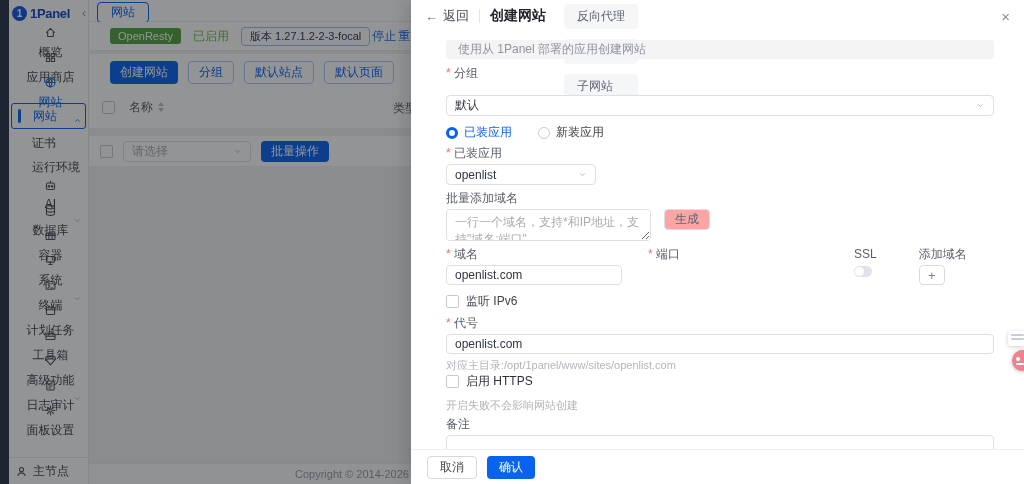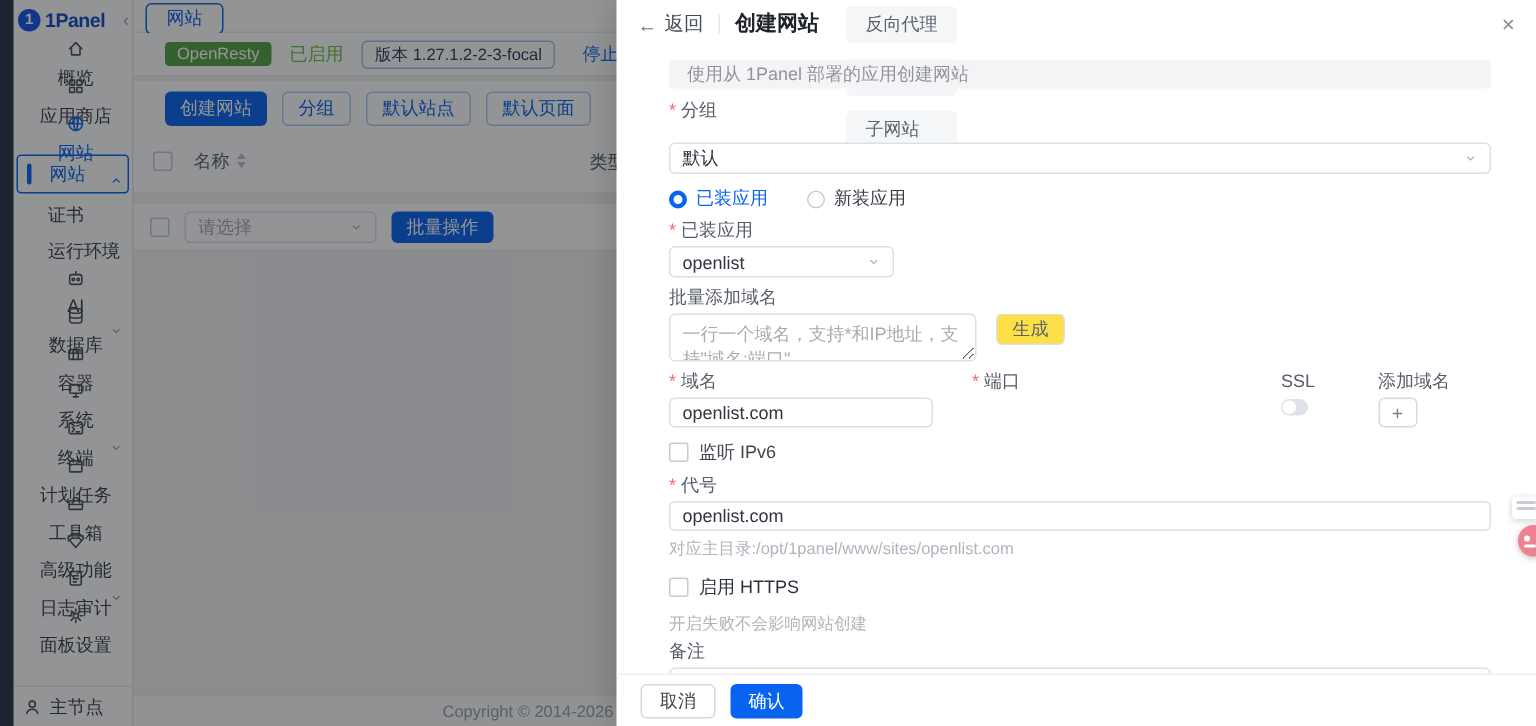--- a/index.html
+++ b/index.html
@@ -27,21 +27,21 @@
   .node-row{position:absolute;bottom:0;left:0;right:0;height:26px;border-top:1px solid #e8eaed;display:flex;align-items:center;gap:5px;padding-left:6px;color:#3a3f47;background:#fff;}
   .node-row svg{width:13px;height:13px;stroke:#4a5059;fill:none;stroke-width:1.3;stroke-linecap:round;}
   
   .main{position:absolute;left:88px;right:0;top:0;bottom:0;}
   .tabbar{position:absolute;top:0;left:0;right:0;height:21px;background:#fff;border-bottom:1px solid #eceef1;}
   .page-tab{position:absolute;left:9px;top:2px;height:19px;border:1px solid #0864f0;color:#0864f0;background:#fff;border-radius:4px;font-size:12px;padding:0 13px;display:inline-flex;align-items:center;cursor:pointer;}
   .toolbar{position:absolute;top:22px;left:0;right:0;height:28px;background:#fff;border-bottom:1px solid #e9ebee;display:flex;align-items:center;padding-left:22px;}
   .badge-green{background:#52a243;color:#fff;font-size:11px;padding:2px 8px;border-radius:3px;}
   .status-green{color:#67c23a;font-size:12px;margin-left:12px;}
   .version-tag{border:1px solid #9fbef2;border-radius:4px;color:#2b3a5e;font-size:11px;padding:1px 8px;margin-left:12px;}
-  .tb-link{color:#0f6af2;font-size:12px;font-weight:500;margin-left:18px;cursor:pointer;}
+  .tb-link{color:#0f6af2;font-size:12px;font-weight:500;margin-left:2px;cursor:pointer;}
   .card-a{position:absolute;top:54px;left:0;right:0;height:74px;background:#fff;}
   .btn-row{display:flex;gap:10px;padding:7px 0 0 22px;}
   .btn-primary{background:#0864f0;color:#fff;border:none;border-radius:4px;font-size:12px;height:23px;padding:0 10px;display:inline-flex;align-items:center;cursor:pointer;}
   .btn-outline{background:#fff;color:#0864f0;border:1px solid #aecaf7;border-radius:4px;font-size:12px;height:23px;padding:0 10px;display:inline-flex;align-items:center;box-sizing:border-box;cursor:pointer;}
   .tbl-head{position:relative;margin-top:11px;height:24px;display:flex;align-items:center;color:#5a6068;}
   .cb{width:13px;height:13px;border:1px solid #c6cad1;border-radius:2px;background:#fff;box-sizing:border-box;flex:none;cursor:pointer;}
   .tbl-head .cb{margin-left:14px;}
   .tbl-head .col{margin-left:14px;cursor:pointer;display:flex;align-items:center;}
   .caret{display:inline-flex;flex-direction:column;gap:2px;margin-left:5px;}
   .caret i{width:0;height:0;border-left:3.5px solid transparent;border-right:3.5px solid transparent;}
@@ -73,21 +73,21 @@
   .flabel{font-size:12px;color:#575d68;height:14px;line-height:14px;}
   .req::before{content:"* ";color:#f56c6c;}
   .inp{height:20px;border:1px solid #dcdfe6;border-radius:4px;font-size:12px;padding:0 8px;color:#303640;width:100%;box-sizing:border-box;background:#fff;display:block;}
   .ta{border:1px solid #dcdfe6;border-radius:4px;font-size:12px;padding:4px 8px;color:#303640;box-sizing:border-box;resize:both;font-family:inherit;}
   .ta::placeholder,.inp::placeholder{color:#a8abb2;}
   .radios{display:flex;gap:26px;margin-top:8px;align-items:center;}
   .radio{display:flex;align-items:center;gap:6px;cursor:pointer;font-size:12px;color:#3a3f47;}
   .rdot{width:12px;height:12px;border-radius:50%;box-sizing:border-box;border:1px solid #c6cad1;background:#fff;}
   .radio.on .rdot{border:3.5px solid #0864f0;}
   .radio.on{color:#0864f0;font-weight:500;}
-  .gen-btn{height:21px;padding:0 10px;border:1px solid #dcdfe6;border-radius:4px;background:#fde047;color:#5c6370;font-size:12px;cursor:pointer;margin-left:13px;align-self:flex-start;}
+  .gen-btn{height:21px;padding:0 10px;border:1px solid #dcdfe6;border-radius:4px;background:#fca5a5;color:#5c6370;font-size:12px;cursor:pointer;margin-left:13px;align-self:flex-start;}
   .dom-row{display:flex;margin-top:6px;}
   .dcol .flabel{margin-bottom:4px;}
   .toggle{width:18px;height:11px;border-radius:6px;background:#dfe2e8;position:relative;margin-top:5px;cursor:pointer;}
   .toggle::before{content:"";position:absolute;left:1px;top:1px;width:9px;height:9px;border-radius:50%;background:#fff;}
   .add-btn{width:26px;height:20px;border:1px solid #d6dae0;border-radius:4px;background:#fff;color:#7b818a;font-size:13px;display:flex;align-items:center;justify-content:center;cursor:pointer;}
   .cbx-row{display:flex;align-items:center;gap:7px;font-size:12px;color:#40454e;cursor:pointer;}
   .hint{font-size:11px;color:#b0b4bc;}
   .d-foot{flex:none;height:34px;border-top:1px solid #eceef1;display:flex;align-items:center;justify-content:flex-start;gap:10px;padding:0 16px;}
   .btn-cancel{height:23px;padding:0 12px;border:1px solid #d6dae0;border-radius:4px;background:#fff;color:#40454e;font-size:12px;cursor:pointer;}
   .btn-confirm{height:23px;padding:0 12px;border:none;border-radius:4px;background:#0864f0;color:#fff;font-size:12px;cursor:pointer;}
@@ -396,21 +396,21 @@
 
       <div class="cbx-row" style="margin-top:8px;">
         <span class="cb"></span>
         <span>监听 IPv6</span>
       </div>
 
       <div class="flabel req" style="margin-top:6px;">代号</div>
       <input class="inp" style="margin-top: 4px;" value="openlist.com">
       <div class="hint" style="margin-top:4px;">对应主目录:/opt/1panel/www/sites/openlist.com</div>
 
-      <div class="cbx-row" style="margin-top:10px;color:#2b313b;">
+      <div class="cbx-row" style="color:#2b313b;">
         <span class="cb"></span>
         <span>启用 HTTPS</span>
       </div>
       <div class="hint" style="margin-top:8px;">开启失败不会影响网站创建</div>
 
       <div class="flabel" style="margin-top:4px;">备注</div>
       <textarea class="ta" style="margin-top: 4px; width: 100%; height: 34px; resize: both; display: block;"></textarea>
     </div>
 
     <div class="d-foot">

